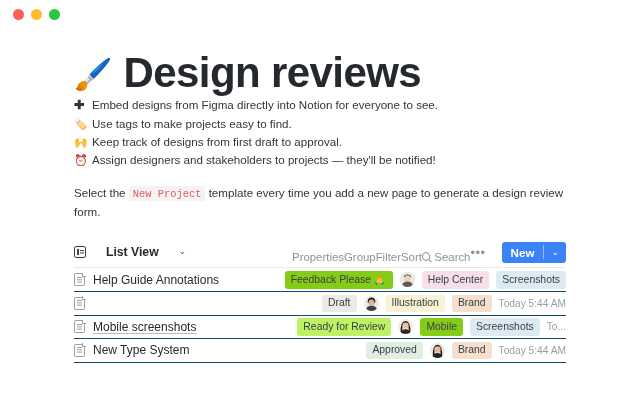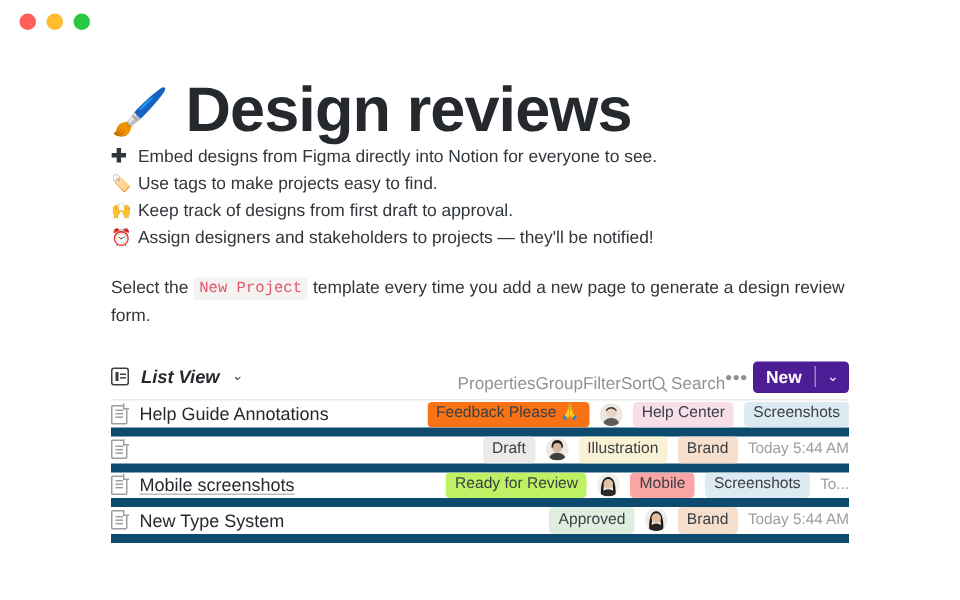--- a/index.html
+++ b/index.html
@@ -114,23 +114,22 @@
   .toolbar {
     margin-top: 19px;
     height: 27px;
     display: flex;
     align-items: center;
     justify-content: space-between;
   }
   .view-chip {
     display: flex;
     align-items: center;
-    gap: 8px;
+    gap: 20px;
     cursor: pointer;
-    font-style: italic;
   }
   .view-icon {
     width: 12px; height: 12px;
     border: 1.3px solid #3b4045;
     border-radius: 2px;
     position: relative;
     flex: 0 0 12px;
   }
   .view-icon::before {
     content: "";
@@ -191,26 +190,26 @@
   .dots {
     font-size: 13px;
     color: #8d9296;
     letter-spacing: 0.5px;
     cursor: pointer;
     transform: translateY(-3px);
   }
   .new-btn {
     display: flex;
     align-items: stretch;
-    background: #4c1d95;
+    background: #3b82f6;
     border-radius: 3px;
     overflow: hidden;
     cursor: pointer;
     height: 21px;
-    margin-left: 3px;
+    margin-left: 16px;
   }
   .new-btn .lbl {
     color: #ffffff;
     font-size: 11.6px;
     font-weight: 700;
     padding: 0 9px;
     display: flex;
     align-items: center;
   }
   .new-btn .sep {
@@ -231,21 +230,21 @@
     background: #e9e9e7;
     margin-top: 1px;
   }
 
   
   .list { margin-top: 1px; }
   .row {
     height: 23.5px;
     display: flex;
     align-items: center;
-    border-bottom: 6px solid #0c4a6e;
+    border-bottom: 1px solid #0c4a6e;
     position: relative;
   }
   .row .doc-icon {
     width: 11px; height: 13px;
     flex: 0 0 11px;
     position: relative;
     margin-right: 8px;
     transform: translateY(0px);
   }
   .doc-icon .sheet {
@@ -401,21 +400,21 @@
 
     <div class="list">
 
       <div class="row">
         <span class="doc-icon">
           <span class="sheet"></span>
             <span class="fold"></span>
         </span>
         <span class="row-title">Help Guide Annotations</span>
         <span class="row-meta">
-          <span class="pill" style="background:#f97316">Feedback Please 🙏</span>
+          <span class="pill" style="background:#84cc16">Feedback Please 🙏</span>
           <span class="avatar">
             <svg class="face" viewBox="0 0 15 15">
               <rect width="15" height="15" fill="#ece7e0"></rect>
               <circle cx="7.5" cy="6" r="3.4" fill="#e8d4c0"></circle>
               <path d="M4 5.3 Q7.5 1.2 11 5.3 L11 4 Q7.5 0.8 4 4 Z" fill="#3a3430"></path>
               <path d="M1.8 15 Q2.4 9.6 7.5 9.6 Q12.6 9.6 13.2 15 Z" fill="#5e5a57"></path>
             </svg>
           </span>
           <span class="pill" style="background:#f6dfe8">Help Center</span>
           <span class="pill" style="background:#dcebf2">Screenshots</span>
@@ -452,21 +451,21 @@
         <span class="row-meta">
           <span class="pill" style="background:#bef264">Ready for Review</span>
           <span class="avatar">
             <svg class="face" viewBox="0 0 15 15">
               <rect width="15" height="15" fill="#f2eee9"></rect>
               <path d="M2.6 14 Q2.2 2 7.5 2 Q12.8 2 12.4 14 L10.6 14 Q11.4 5 7.5 5 Q3.6 5 4.4 14 Z" fill="#1e1b1a"></path>
               <circle cx="7.5" cy="6.6" r="3.2" fill="#e3c3a8"></circle>
               <path d="M2.4 15 Q3 10.2 7.5 10.2 Q12 10.2 12.6 15 Z" fill="#2d2a28"></path>
             </svg>
           </span>
-          <span class="pill" style="background:#fca5a5">Mobile</span>
+          <span class="pill" style="background:#84cc16">Mobile</span>
           <span class="pill" style="background:#dcebf2">Screenshots</span>
           <span class="date trunc">To...</span>
         </span>
       </div>
 
       <div class="row">
         <span class="doc-icon">
           <span class="sheet"></span>
             <span class="fold"></span>
         </span>

